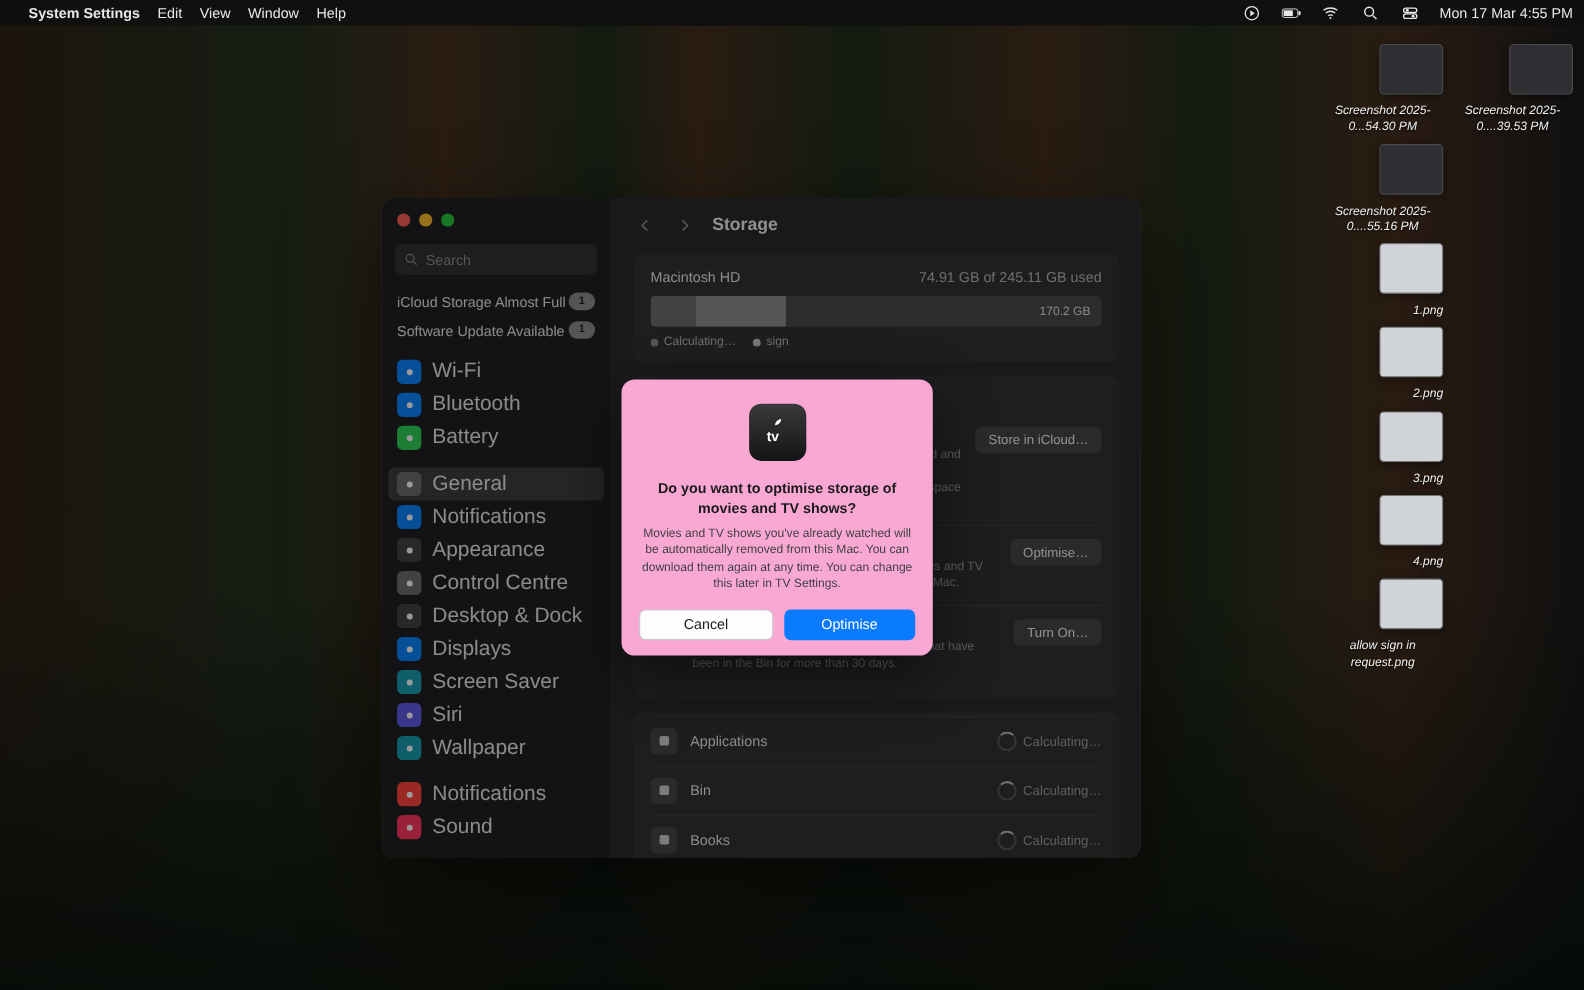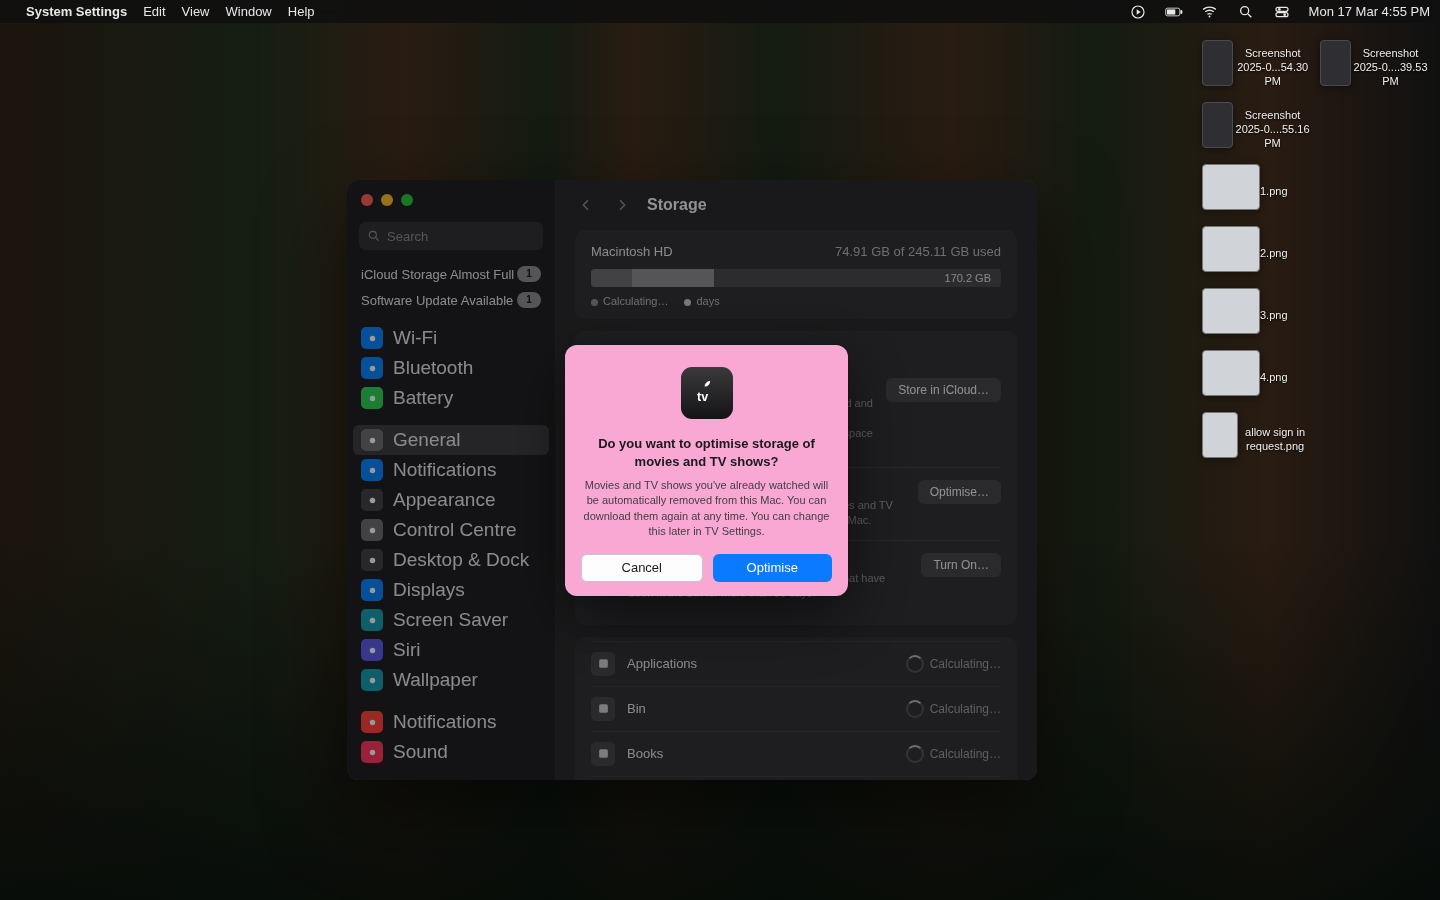--- a/index.html
+++ b/index.html
@@ -17,21 +17,21 @@
   .menubar .left{display:flex;align-items:center;gap:16px;}
   .menubar .right{margin-left:auto;display:flex;align-items:center;gap:18px;}
   .menubar .apple{font-size:15px;line-height:1;}
   .menubar .bold{font-weight:600;}
   .menu-item{white-space:nowrap;}
   .ic{display:inline-flex;align-items:center;justify-content:center;width:18px;height:18px;}
   svg{display:block;}
 
   
   .desk-files{position:absolute;top:40px;right:10px;display:grid;grid-template-columns:repeat(2,110px);gap:8px 8px;}
-  .desk-file{display:flex;flex-direction:row;align-items:center;width:110px;color:#f0f0f0;font-size:11px;text-align:center;}
+  .desk-file{display:flex;flex-direction:column;align-items:flex-end;width:110px;color:#f0f0f0;font-size:11px;text-align:center;font-style:italic;}
   .thumb{width:56px;height:44px;background:#2f2f33;border:1px solid #4a4a4e;border-radius:4px;margin-bottom:8px;box-shadow:0 2px 8px rgba(0,0,0,.4);display:flex;align-items:center;justify-content:center;}
   .thumb.light{background:#d0d4d8;border-color:#777;}
   .desk-file .lbl{text-shadow:0 1px 2px rgba(0,0,0,.9);line-height:1.3;max-width:110px;overflow:hidden;}
 
   
   .win{position:absolute;left:347px;top:180px;width:690px;height:600px;border-radius:12px;overflow:hidden;box-shadow:0 30px 80px rgba(0,0,0,.6);background:#2b2b2e;}
   .win-dim{position:absolute;inset:0;background:rgba(0,0,0,.40);pointer-events:none;z-index:3;border-radius:12px;}
   .sidebar{position:absolute;left:0;top:0;bottom:0;width:208px;background:rgba(33,33,36,.92);display:flex;flex-direction:column;}
   .traffic{display:flex;gap:8px;padding:14px 14px 10px;}
   .tl{width:12px;height:12px;border-radius:50%;}
@@ -45,21 +45,21 @@
   .sb-ic{width:22px;height:22px;border-radius:5px;display:flex;align-items:center;justify-content:center;flex:0 0 22px;}
   .c-blue{background:#0a84ff;} .c-gray{background:#6e6e73;} .c-green{background:#30d158;} .c-teal{background:#1a9fb3;} .c-red{background:#ff453a;} .c-pink{background:#ff375f;} .c-purple{background:#5e5ce6;} .c-dk{background:#444449;}
   .sb-ic svg{width:13px;height:13px;color:#fff;}
 
   .content{position:absolute;left:208px;right:0;top:0;bottom:0;background:#2b2b2e;overflow:auto;}
   .c-head{display:flex;align-items:center;gap:14px;padding:14px 20px 10px;color:#f0f0f3;}
   .nav-ar{width:22px;height:22px;display:flex;align-items:center;justify-content:center;color:#8e8e93;border-radius:4px;}
   .c-title{font-size:16px;font-weight:600;}
   .panel{margin:4px 20px 12px;background:#323236;border-radius:10px;padding:14px 16px 12px;color:#e6e6ea;font-size:13px;}
   .row-sb{display:flex;justify-content:space-between;align-items:baseline;}
-  .bar{margin-top:10px;height:18px;border-radius:4px;background:#4a4a4e;position:relative;overflow:hidden;display:flex;}
+  .bar{margin-top:10px;height:28px;border-radius:4px;background:#4a4a4e;position:relative;overflow:hidden;display:flex;}
   .bar .seg{height:100%;}
   .bar .seg.a{width:10%;background:#6e6e73;} .bar .seg.b{width:20%;background:#8e8e93;}
   .bar .lbl{position:absolute;right:10px;top:0;bottom:0;display:flex;align-items:center;font-size:11px;color:#e0e0e4;}
   .legend{display:flex;gap:16px;margin-top:8px;font-size:11px;color:#b8b8be;align-items:center;}
   .dot{width:7px;height:7px;border-radius:50%;display:inline-block;margin-right:5px;vertical-align:middle;}
 
   .rec-row{display:flex;align-items:flex-start;gap:12px;padding:12px 0;border-top:1px solid rgba(120,120,128,.25);}
   .rec-row:first-child{border-top:none;}
   .rec-ic{width:26px;height:26px;border-radius:6px;background:#47474c;display:flex;align-items:center;justify-content:center;flex:0 0 26px;}
   .rec-body{flex:1;min-width:0;}
@@ -341,21 +341,21 @@
         <div>Macintosh HD</div>
         <div style="color:#b8b8be">74.91 GB of 245.11 GB used</div>
       </div>
       <div class="bar">
         <div class="seg a"></div>
           <div class="seg b"></div>
         <div class="lbl">170.2 GB</div>
       </div>
       <div class="legend">
         <span><span class="dot" style="background:#8e8e93"></span><span>Calculating…</span></span>
-        <span><span class="dot" style="background:#c8c8cc"></span><span>days</span></span>
+        <span><span class="dot" style="background:#c8c8cc"></span><span>sign</span></span>
       </div>
     </div>
 
     <div class="panel">
       <div style="font-weight:600;margin-bottom:6px">Recommendations</div>
       <div id="recs">
           <div class="rec-row">
             <div class="rec-ic">
               <svg viewBox="0 0 24 24" width="14" height="14" fill="#cfcfd4">
                 <circle cx="12" cy="12" r="8"></circle>

